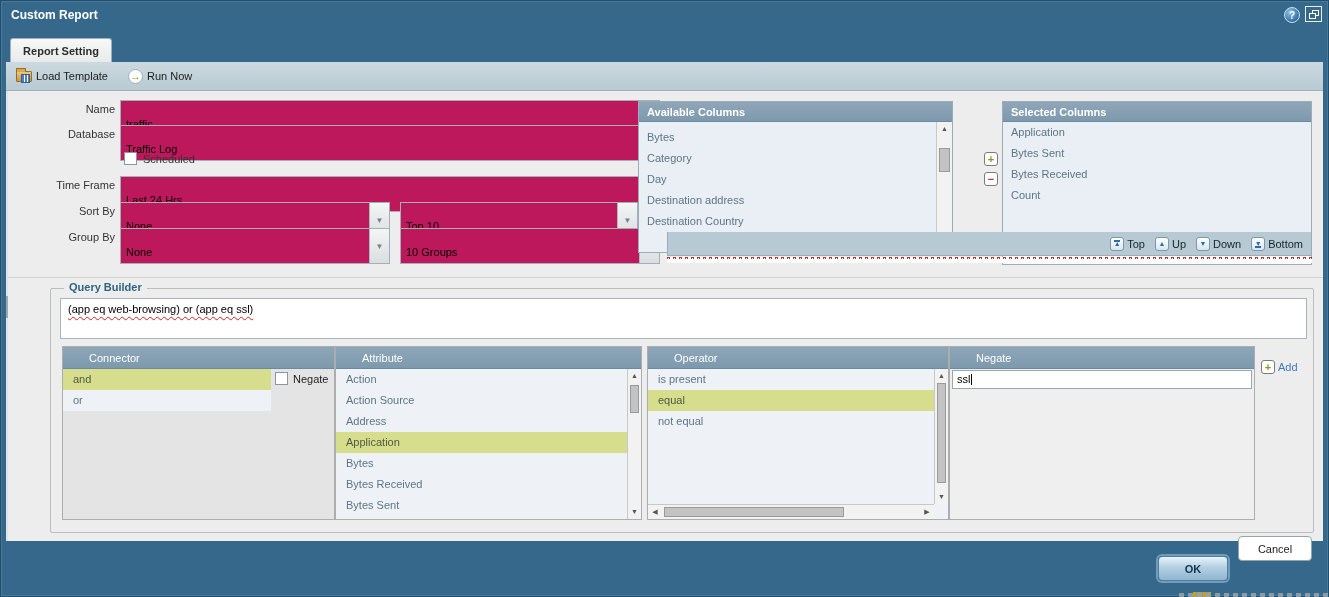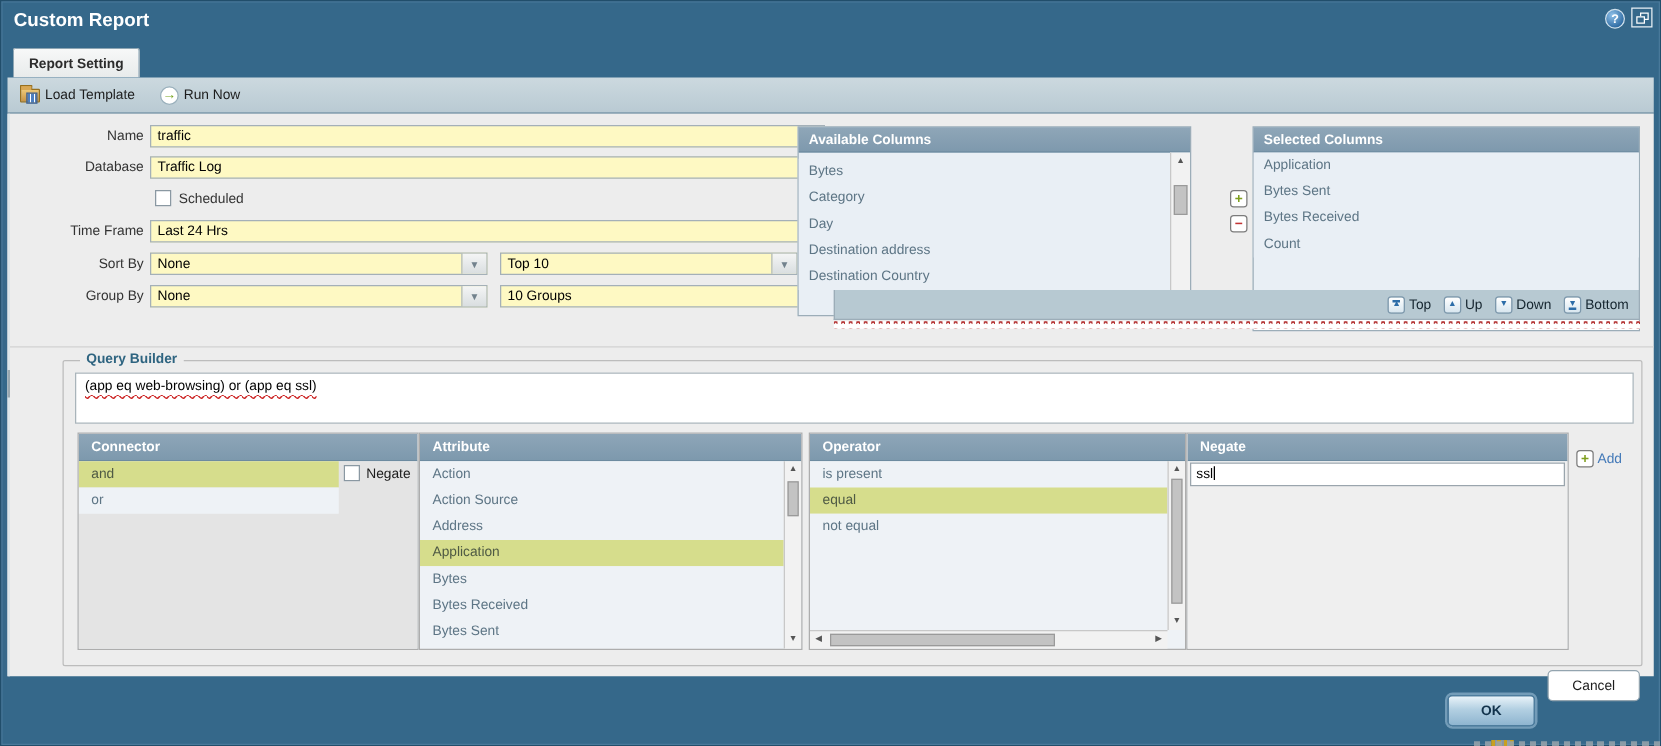--- a/index.html
+++ b/index.html
@@ -2,21 +2,21 @@
 <html><head>
 <meta charset="utf-8">
 <style>
   * { margin:0; padding:0; box-sizing:border-box; }
   body { font-family:"Liberation Sans","DejaVu Sans",sans-serif; font-size:11px; background:#4a4a4a; }
   #stage { position:relative; width:1329px; height:597px; background:#35688a; overflow:hidden;
            box-shadow:inset 0 0 0 1px #214e6b, inset 0 0 0 2px #49799a; }
 
   
   .titlebar { position:absolute; left:0; top:0; right:0; height:30px; }
-  .title-text { position:absolute; left:11px; top:8px; color:#fff; font-weight:bold; font-size:15px; }
+  .title-text { position:absolute; left:11px; top:8px; color:#fff; font-weight:bold; font-size:12px; }
   .help-icon { position:absolute; right:29px; top:7px; width:16px; height:16px; border-radius:50%;
                background:radial-gradient(circle at 35% 30%, #8fc0e8, #2f6ca3 75%);
                border:1px solid #cfe0ec; color:#fff; font-weight:bold; font-size:10px;
                display:flex; align-items:center; justify-content:center; }
   .restore-icon { position:absolute; right:7px; top:6px; width:17px; height:16px;
                   border:1px solid #e9f0f5; background:#35688a; }
   .restore-icon .w1 { position:absolute; left:6px; top:3px; width:7px; height:6px; border:1px solid #fff; }
   .restore-icon .w2 { position:absolute; left:3px; top:6px; width:7px; height:6px; border:1px solid #fff; background:#35688a; }
 
   
@@ -38,21 +38,21 @@
                  background:repeating-linear-gradient(90deg,#4d7fc0 0 2px,#fff 2px 3px); border:1px solid #3a5f91; }
   .run-icon { width:15px; height:15px; background:#fff; border:1px solid #9ab0bc; border-radius:8px;
               color:#76a41e; font-weight:bold; font-size:11px; line-height:12px; text-align:center; }
 
   
   .content { position:absolute; left:6px; top:91px; right:6px; bottom:56px; background:#ededed;
              border-left:2px solid #dde6ea; }
   .grip { position:absolute; left:-2px; top:205px; width:2px; height:22px; background:#9aa8b0; }
 
   .flabel { position:absolute; width:107px; text-align:right; color:#333; }
-  .tinput { position:absolute; background:#fef9c3; border:1px solid #a4b0b8; padding:2px 5px; color:#000; }
+  .tinput { position:absolute; background:#be185d; border:1px solid #a4b0b8; padding:17px 5px; color:#000; }
   .dd-btn { position:absolute; top:0; bottom:0; right:0; width:20px;
             background:linear-gradient(#f4f5f5,#d9dee0); border-left:1px solid #aeb8bd;
             color:#72828d; font-size:8px; display:flex; align-items:center; justify-content:center; }
   .name-icon { position:absolute; right:2px; top:1px; width:15px; height:15px; background:#f8f8f8;
                border:1px solid #95a3ab; display:flex; align-items:center; justify-content:center; }
   .name-icon i { display:block; width:7px; height:9px; border:1px solid #8a8a8a;
                  background:repeating-linear-gradient(#aaa 0 1px, #e8e8e8 1px 3px); }
   .checkbox { position:absolute; width:13px; height:13px; background:#fff; border:1px solid #8a98a2; }
   .cb-label { position:absolute; color:#333; }
 
@@ -97,22 +97,22 @@
 
   
   .fieldset { position:absolute; border:1px solid #bcbcbc; border-radius:2px; }
   .legend { position:absolute; top:-8px; left:13px; background:#ededed; padding:0 5px;
             color:#2e6480; font-weight:bold; }
   .qtext { position:absolute; background:#fff; border:1px solid #a9b4ba; padding:4px 7px; color:#000; }
   .wavy { text-decoration:underline; text-decoration-style:wavy; text-decoration-color:#cc2222;
           text-decoration-thickness:1px; text-underline-offset:3px; }
 
   .qb-panel { position:absolute; border:1px solid #adadad; background:#eef2f6; overflow:hidden; }
-  .qb-header { height:22px; background:linear-gradient(#8ea6b8,#7d99ad); color:#fff; font-weight:bold;
-               line-height:22px; padding:0 10px; border-bottom:1px solid #6d8ba0; }
+  .qb-header { height:22px; background:linear-gradient(#8ea6b8,#7d99ad); color:#fff; font-weight:normal;
+               line-height:22px; padding:0 26px; border-bottom:1px solid #6d8ba0; }
   .qrow { height:21px; line-height:21px; padding:0 10px; color:#5d7585; background:#eef2f6;
           overflow:hidden; white-space:nowrap; }
   .qrow.sel { background:#d6dd8c; color:#4f5a44; }
   .conn-body { position:absolute; left:0; right:0; top:22px; bottom:0; background:#e4e4e4; }
   .conn-row { position:absolute; left:0; height:21px; line-height:21px; padding:0 10px; width:208px; }
   .value-body { position:absolute; left:0; right:0; top:22px; bottom:0; background:#efefef; }
   .value-input { position:absolute; left:2px; right:2px; top:1px; height:19px; background:#fff;
                  border:1px solid #9aa5ad; padding:2px 4px; color:#000; }
   .caret { display:inline-block; width:1px; height:11px; background:#000; vertical-align:-2px; margin-left:1px; }
   .add-btn { position:absolute; display:flex; align-items:center; gap:3px; color:#4379b8; }

